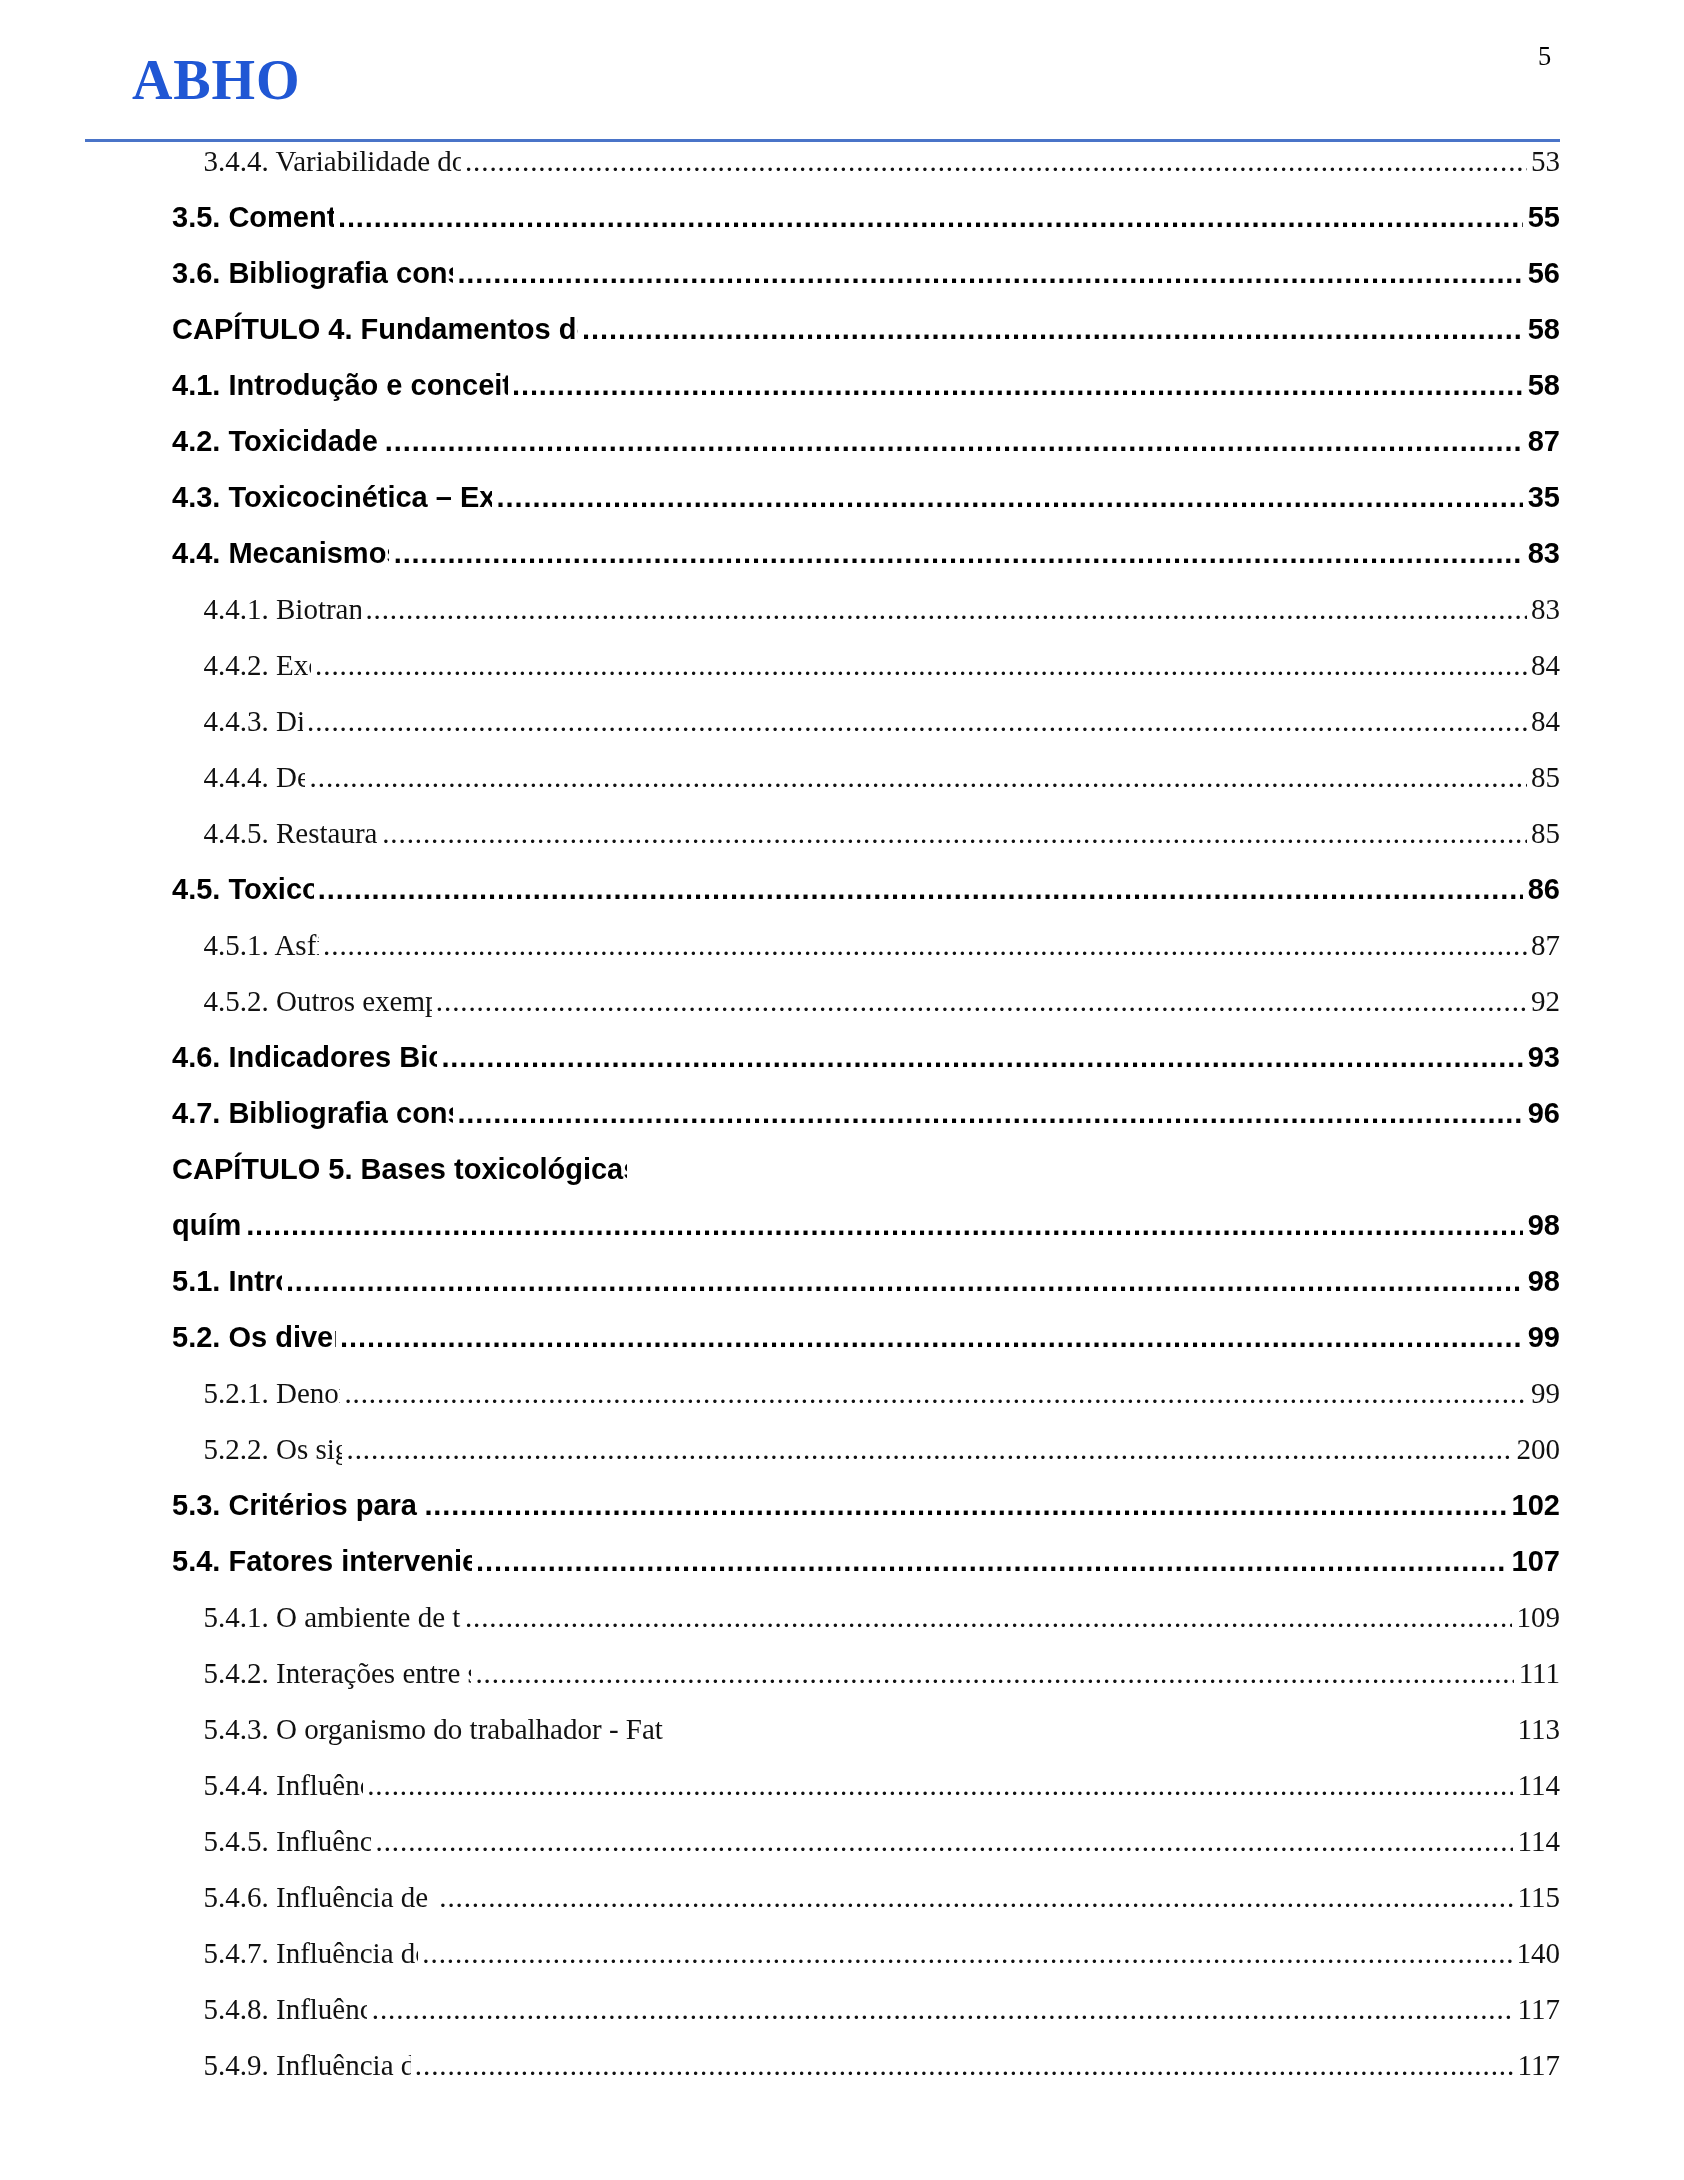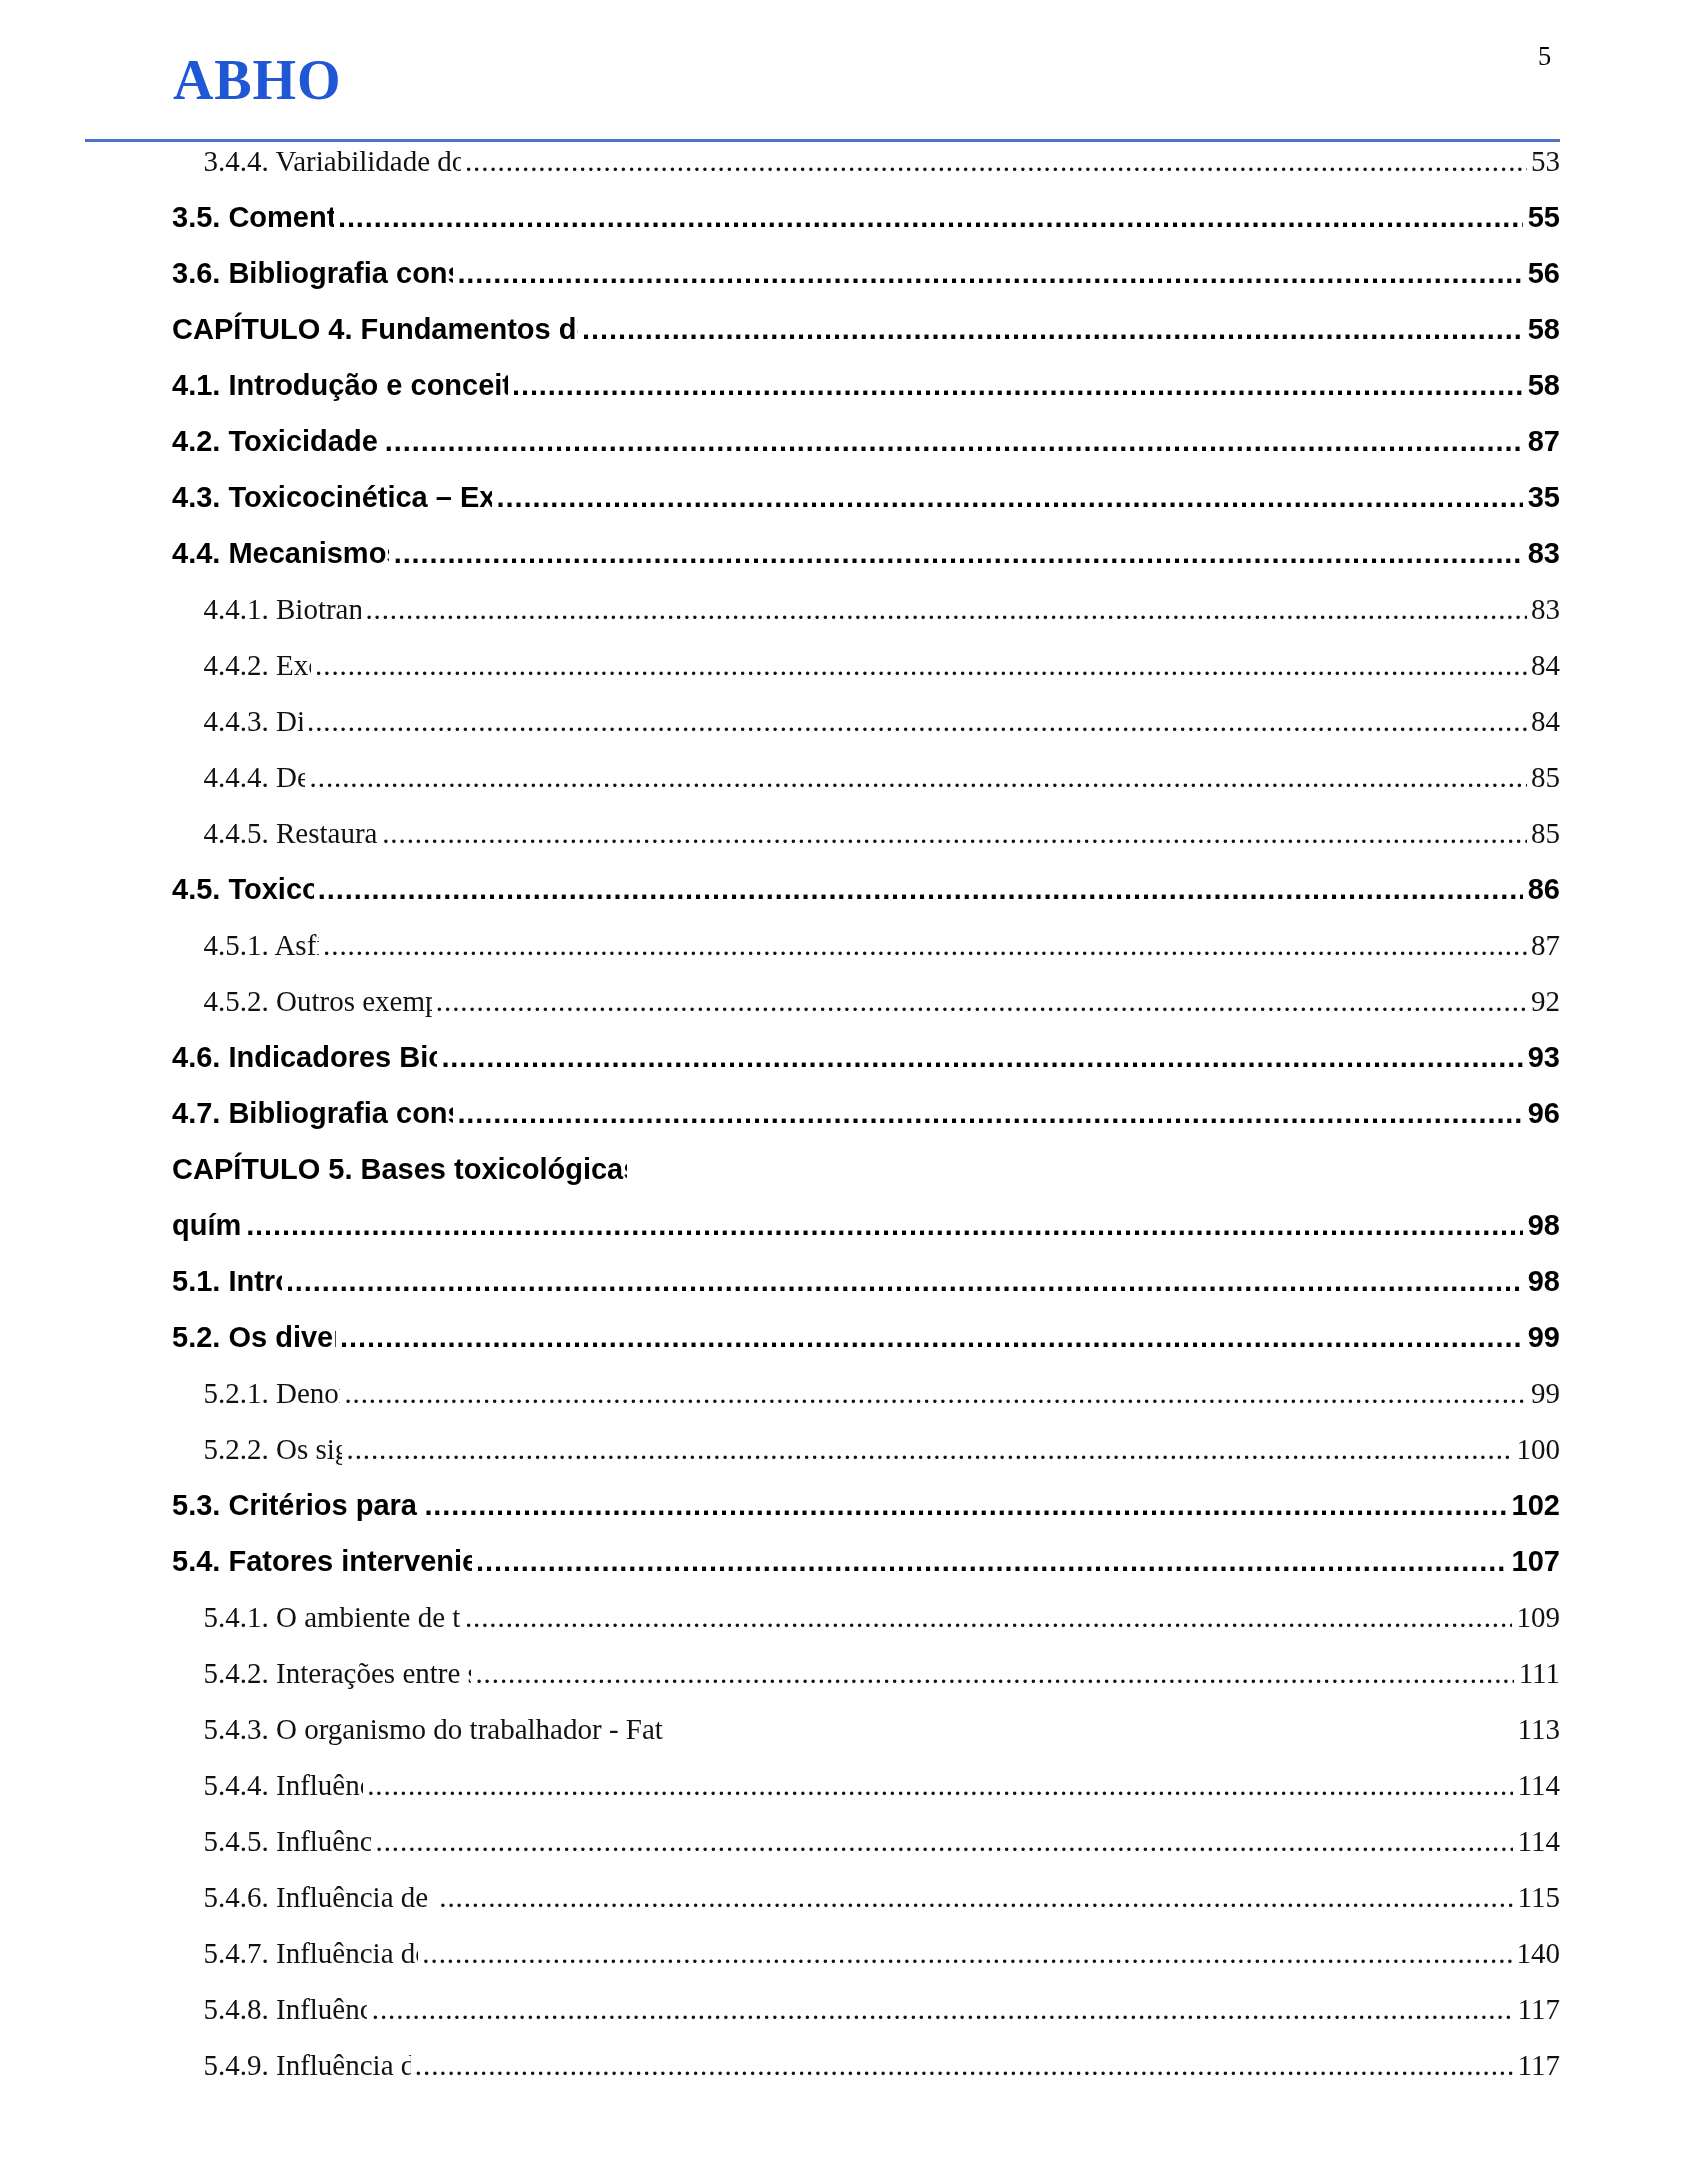--- a/index.html
+++ b/index.html
@@ -69,21 +69,21 @@
     margin:0 4.3px 0 4.3px;
     min-width:0;
   }
   .toc-leader.no-dots { visibility:hidden; }
   .toc-page { flex-shrink:0; }
 </style>
 </head>
 <body style="background: rgb(255, 255, 255);">
 
 <div class="header-line">
-  <span class="logo" style="color: rgb(32, 87, 212); margin-left: 41px;">ABHO</span>
+  <span class="logo" style="color: rgb(32, 87, 212);">ABHO</span>
 </div>
 <div class="page-number">5</div>
 <div class="header-rule" style="background: rgb(74, 116, 200);"></div>
 
 <div class="toc">
     <div class="toc-row sub">
       <span class="toc-label">3.4.4. Variabilidade do ambiente de trabalho</span>
       <span class="toc-leader">....................................................................................................................................................................................................................................................................</span>
       <span class="toc-page">53</span>
     </div>
@@ -193,21 +193,21 @@
       <span class="toc-page">99</span>
     </div>
     <div class="toc-row sub">
       <span class="toc-label">5.2.1. Denominações</span>
       <span class="toc-leader">....................................................................................................................................................................................................................................................................</span>
       <span class="toc-page">99</span>
     </div>
     <div class="toc-row sub">
       <span class="toc-label">5.2.2. Os significados</span>
       <span class="toc-leader">....................................................................................................................................................................................................................................................................</span>
-      <span class="toc-page">100</span>
+      <span class="toc-page">200</span>
     </div>
     <div class="toc-row main">
       <span class="toc-label">5.3. Critérios para estabelecer padrões</span>
       <span class="toc-leader">....................................................................................................................................................................................................................................................................</span>
       <span class="toc-page">102</span>
     </div>
     <div class="toc-row main">
       <span class="toc-label">5.4. Fatores intervenientes na fixação de um LEO</span>
       <span class="toc-leader">....................................................................................................................................................................................................................................................................</span>
       <span class="toc-page">107</span>

